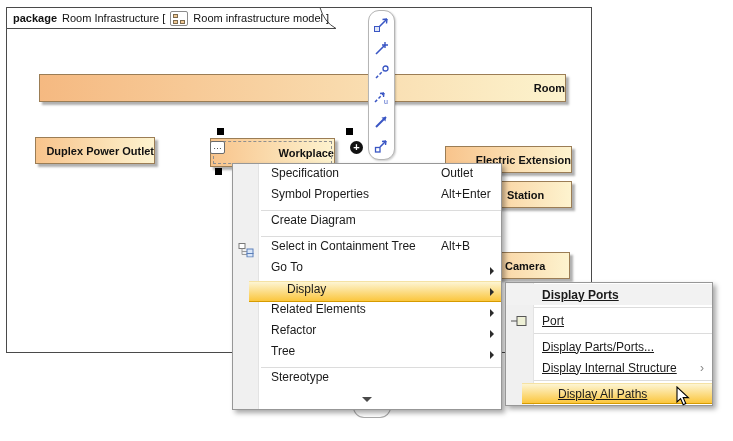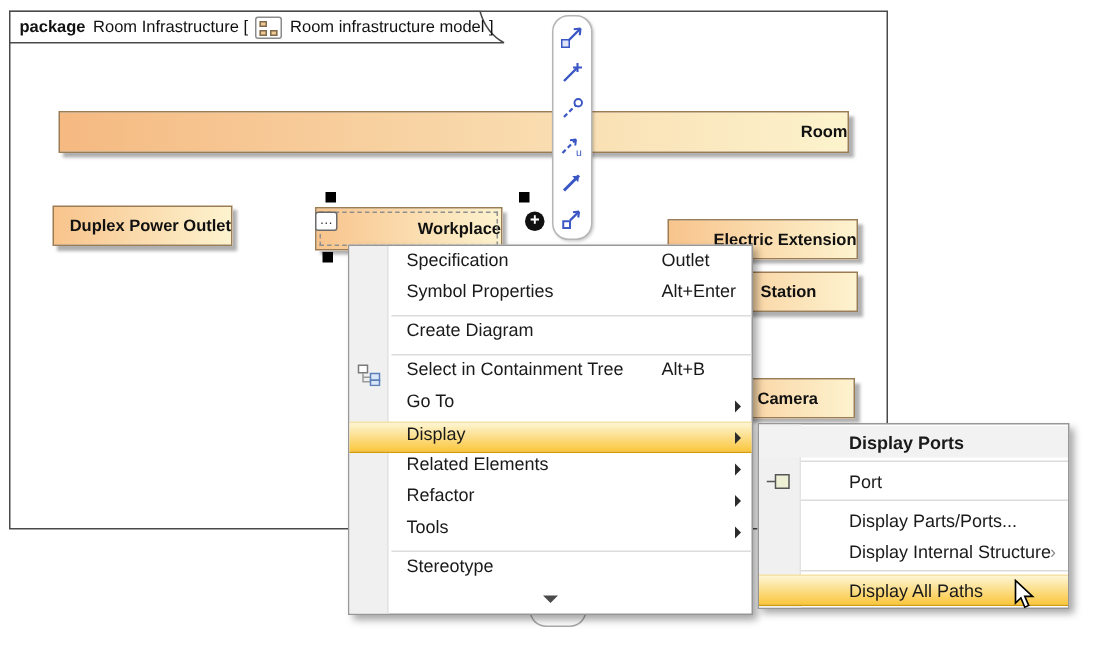--- a/index.html
+++ b/index.html
@@ -61,27 +61,27 @@
   .menu .gutter { position:absolute; left:0; top:0; bottom:0; background:#f0f0f0;
                   border-right:1px solid #e3e3e3; }
   .main-menu { left:232px; top:163px; width:270px; z-index:6; padding:2px 0; }
   .main-menu .gutter { width:26px; }
   .sub-menu  { left:505px; top:282px; width:208px; z-index:7; padding:1px 0; }
   .sub-menu .gutter { width:28px; }
 
   .mrow { position:relative; height:21px; display:flex; 
           padding-left:38px; white-space:nowrap; }
   .srow { position:relative; height:21px; display:flex; align-items:center;
-          padding-left:60px; white-space:nowrap; }
+          padding-left:36px; white-space:nowrap;text-decoration:underline; }
   .mrow .shortcut { position:absolute; left:208px; }
   .arrow-right { position:absolute; right:7px; top:50%; transform:translateY(-50%);
                  width:0; height:0; border-left:4px solid #2b2b2b;
                  border-top:4px solid transparent; border-bottom:4px solid transparent; }
   .hl { background:linear-gradient(#fdf5d3,#fbc63d);
-        border-top:1px solid #f5e2a4; border-bottom:1px solid #d69b00; }
+        border-top:1px solid #f5e2a4; border-bottom:1px solid #d69b00;margin-left:16px; }
   .msep { height:5px; display:flex; align-items:center; padding-left:28px; }
   .msep i { flex:1; border-top:1px solid #dcdcdc; }
   .scroll-row { height:16px; display:flex; align-items:center; justify-content:center; }
   .tri-down { width:0; height:0; border-top:5px solid #4a4a4a;
               border-left:5px solid transparent; border-right:5px solid transparent; }
   .menu-bump { position:absolute; left:353px; top:407px; width:38px; height:11px; z-index:5;
                background:#fff; border:1px solid #aaa; border-top:none;
                border-radius:0 0 19px 19px; }
   .row-icon { position:absolute; left:5px; top:50%; transform:translateY(-50%); }
   .srow.header { font-weight:bold; background:#f2f2f2; }
@@ -205,21 +205,21 @@
     </div>
     <div class="mrow">
       <span>Related Elements</span>
       <span class="arrow-right"></span>
     </div>
     <div class="mrow">
       <span>Refactor</span>
       <span class="arrow-right"></span>
     </div>
     <div class="mrow">
-      <span>Tools</span>
+      <span>Tree</span>
       <span class="arrow-right"></span>
     </div>
     <div class="msep">
         <i></i>
       </div>
     <div class="mrow">
       <span>Stereotype</span>
     </div>
     <div class="scroll-row">
       <span class="tri-down"></span>

